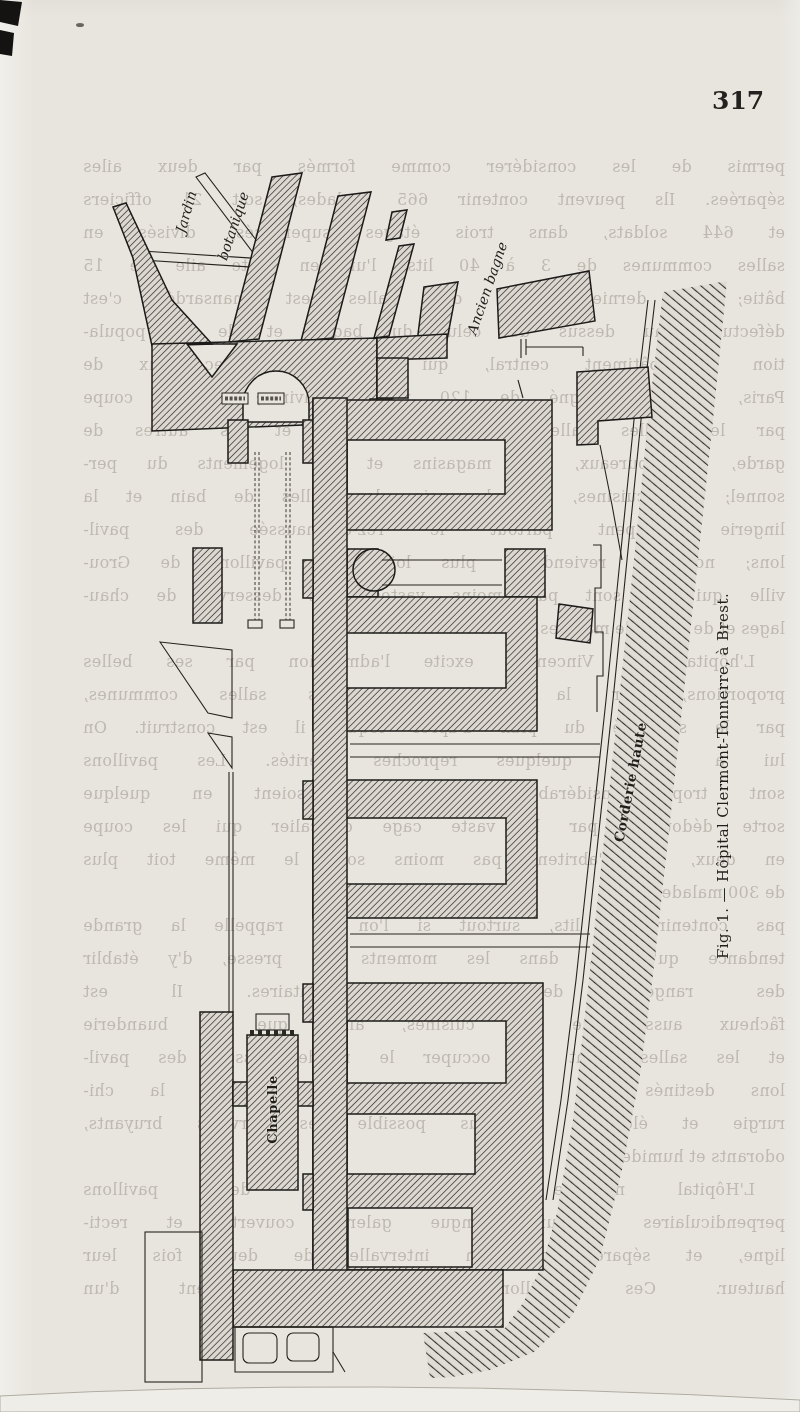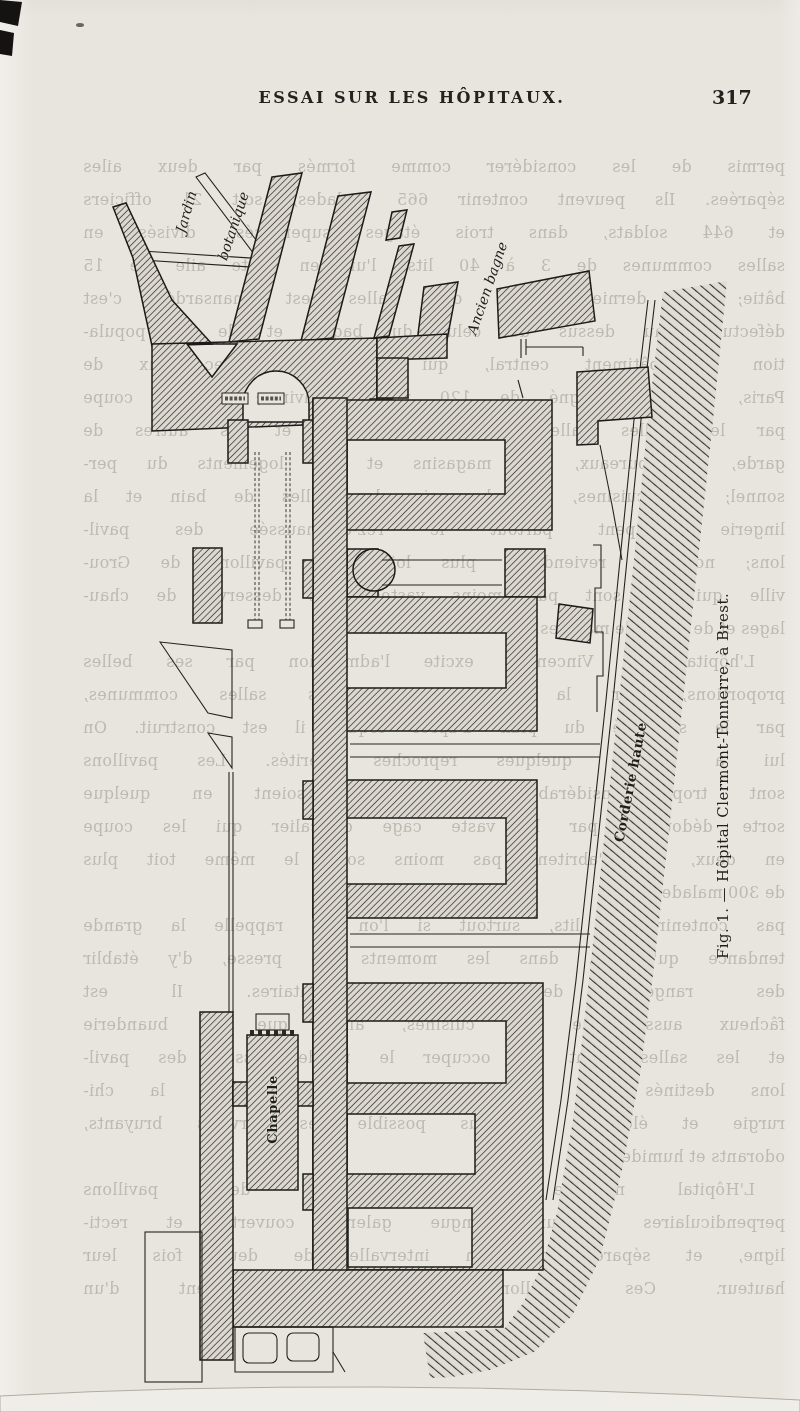--- a/index.html
+++ b/index.html
@@ -9,21 +9,21 @@
       linear-gradient(90deg,#f1efea 0,rgba(241,239,234,0) 34px),
       linear-gradient(270deg,#edebe6 0,rgba(237,235,230,0) 22px),
       linear-gradient(180deg,#e3e0d9 0,rgba(227,224,217,0) 18px),
       #e8e5df;
     font-family:"DejaVu Serif", serif;color:#1c1b19;
   }
   
   .hdr-title{position:absolute;left:212px;top:88px;width:400px;text-align:center;
     font-size:16px;font-weight:bold;letter-spacing:2.5px;color:#24221f;}
   .hdr-num{position:absolute;left:712px;top:86px;width:60px;
-    font-size:19px;font-weight:bold;color:#24221f;}
+    font-size:25px;font-weight:bold;color:#24221f;}
   
   .bleed{position:absolute;left:83px;top:150px;width:702px;
     transform:scaleX(-1);color:rgba(110,102,88,0.34);
     font-size:16px;line-height:33px;letter-spacing:.3px;
     filter:blur(.5px);pointer-events:none;}
   .bleed-line{height:33px;white-space:normal;text-align:justify;text-align-last:justify;overflow:visible;}
   .bleed-line.short{text-align-last:left;}
   .bleed-line.indent{padding-left:30px;text-align-last:justify;}
   
   .plan{position:absolute;left:0;top:0;}
@@ -215,21 +215,20 @@
       <rect class="o" x="145" y="1232" width="57" height="150" stroke-width="1.6"></rect>
       <polygon class="o" points="235,1327 333,1327 333,1372 235,1372" stroke-width="1.6"></polygon>
       <rect class="o" x="243" y="1333" width="34" height="30" rx="6"></rect>
       <rect class="o" x="287" y="1333" width="32" height="28" rx="6"></rect>
       <line class="o" x1="333" y1="1352" x2="345" y2="1372"></line>
     </g>
 
     <path d="M0,1396 Q360,1376 800,1400 L800,1412 0,1412 Z" fill="#f0eee9" stroke="#aba69b" stroke-width="1" opacity=".9"></path>
   </svg>
 
-  <div class="hdr-title">ESSAI SUR LES HÔPITAUX.</div>
   <div class="hdr-num">317</div>
 
   <div class="lbl lbl-it jardin1">Jardin</div>
   <div class="lbl lbl-it jardin2">botanique</div>
   <div class="lbl lbl-it bagne">Ancien bagne</div>
   <div class="lbl lbl-bd corderie">Corderie haute</div>
   <div class="lbl lbl-bd chapelle">Chapelle</div>
 
   <div class="caption">Fig. 1. — Hôpital Clermont-Tonnerre, à Brest.</div>
 

